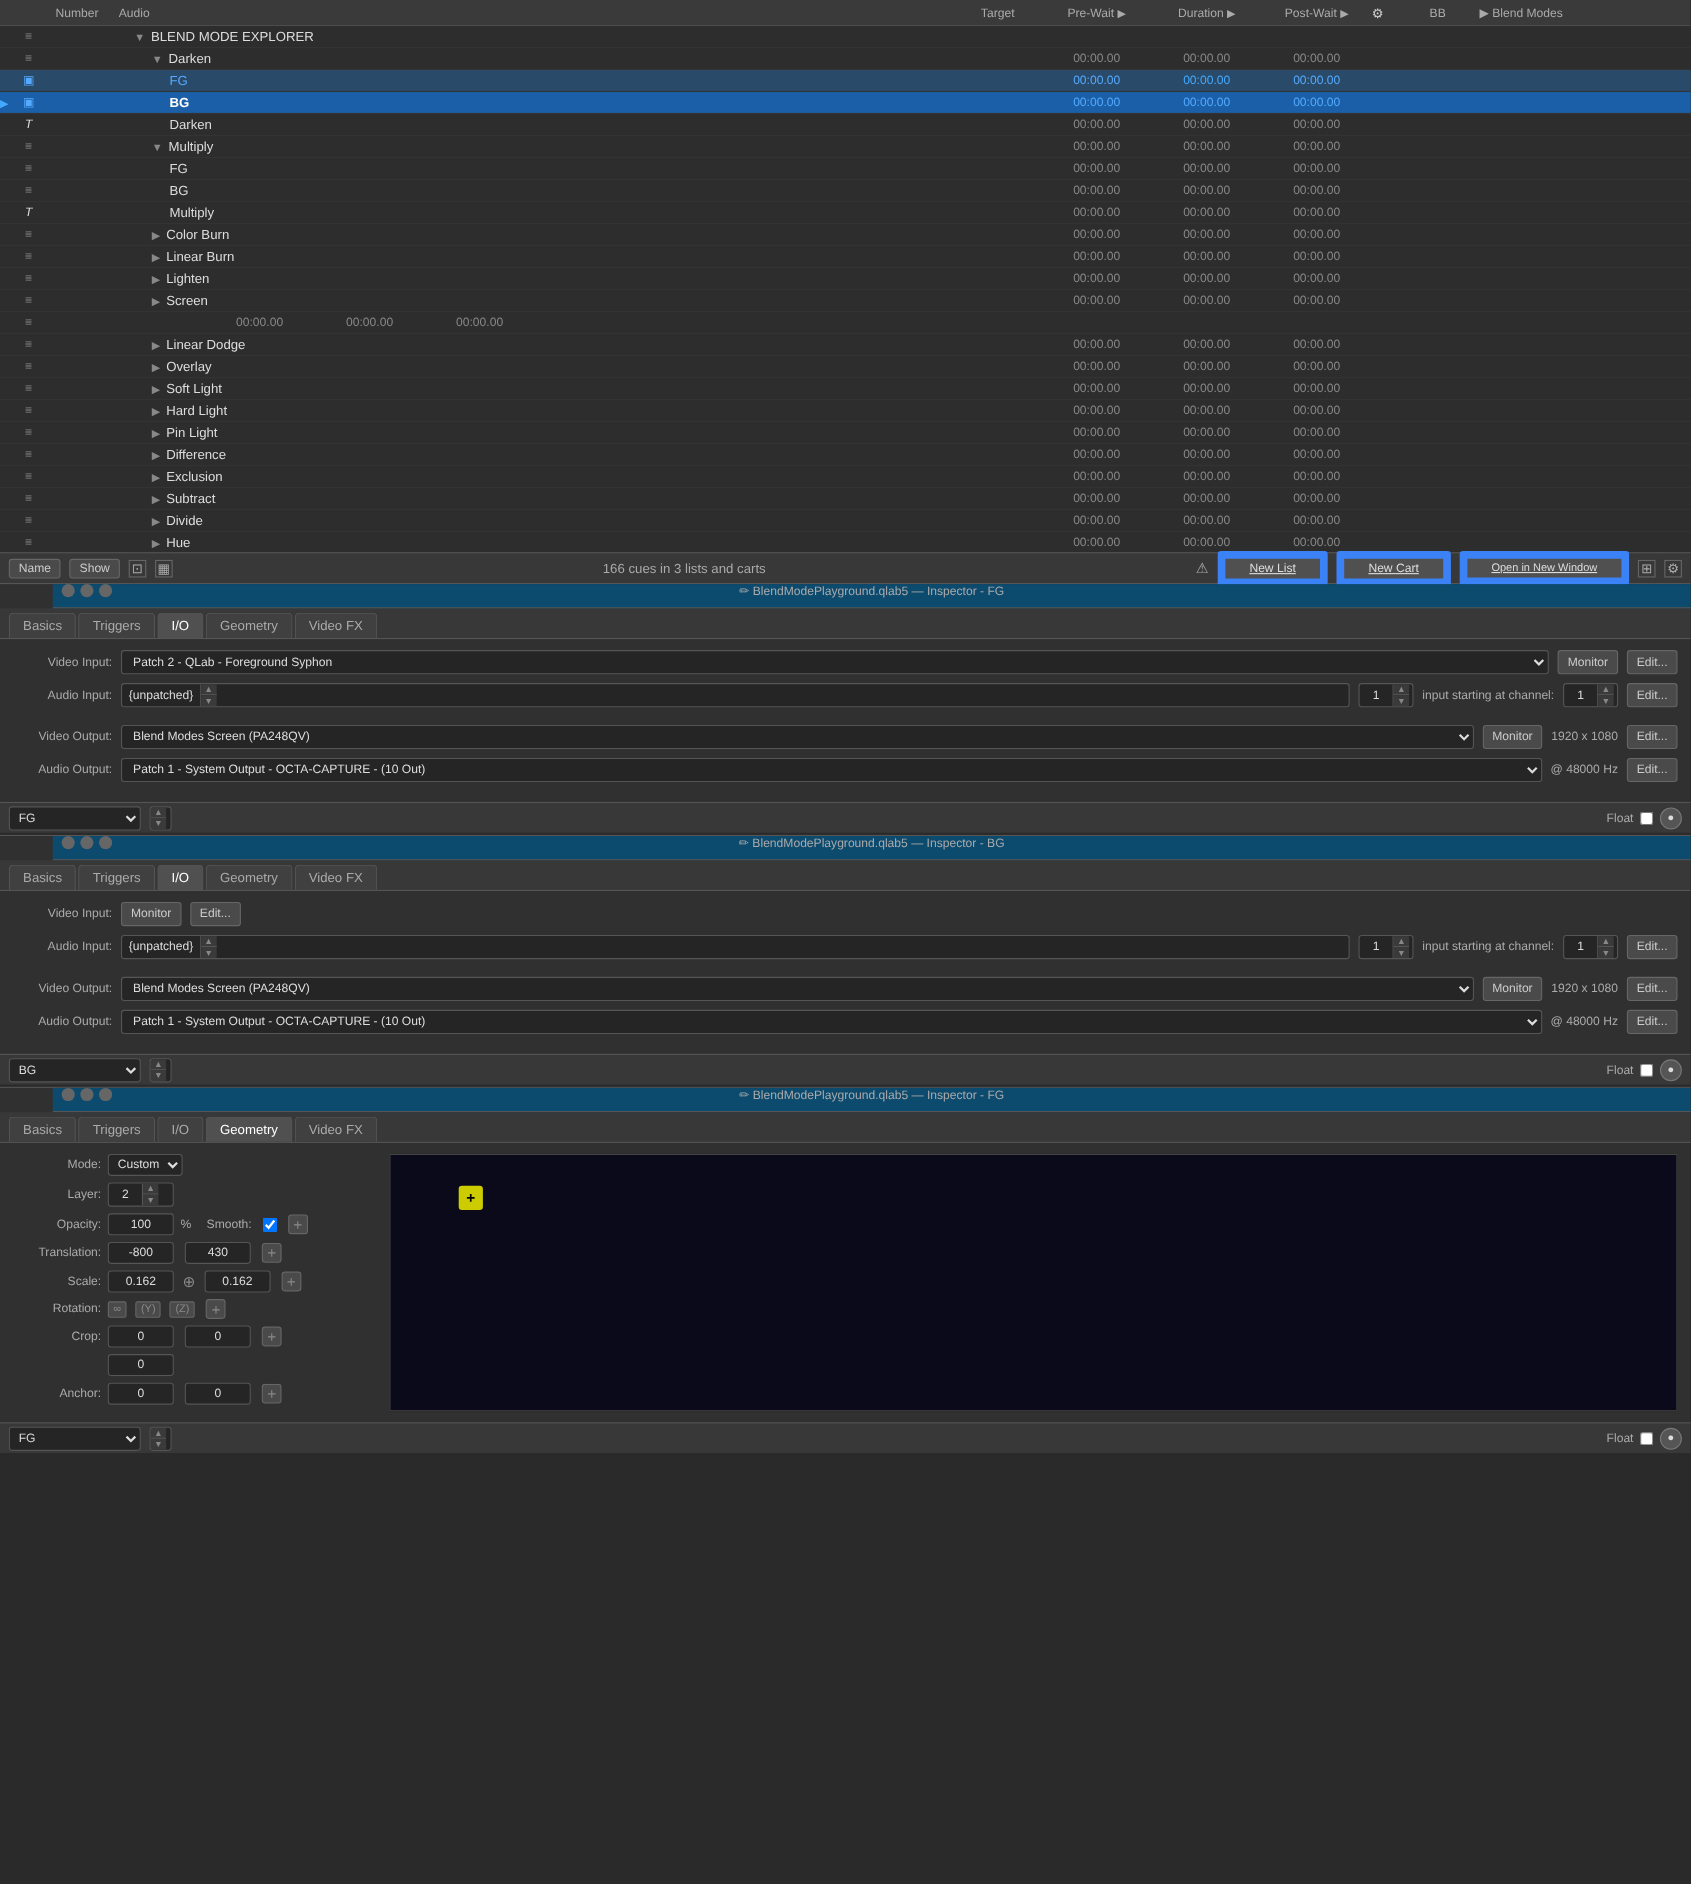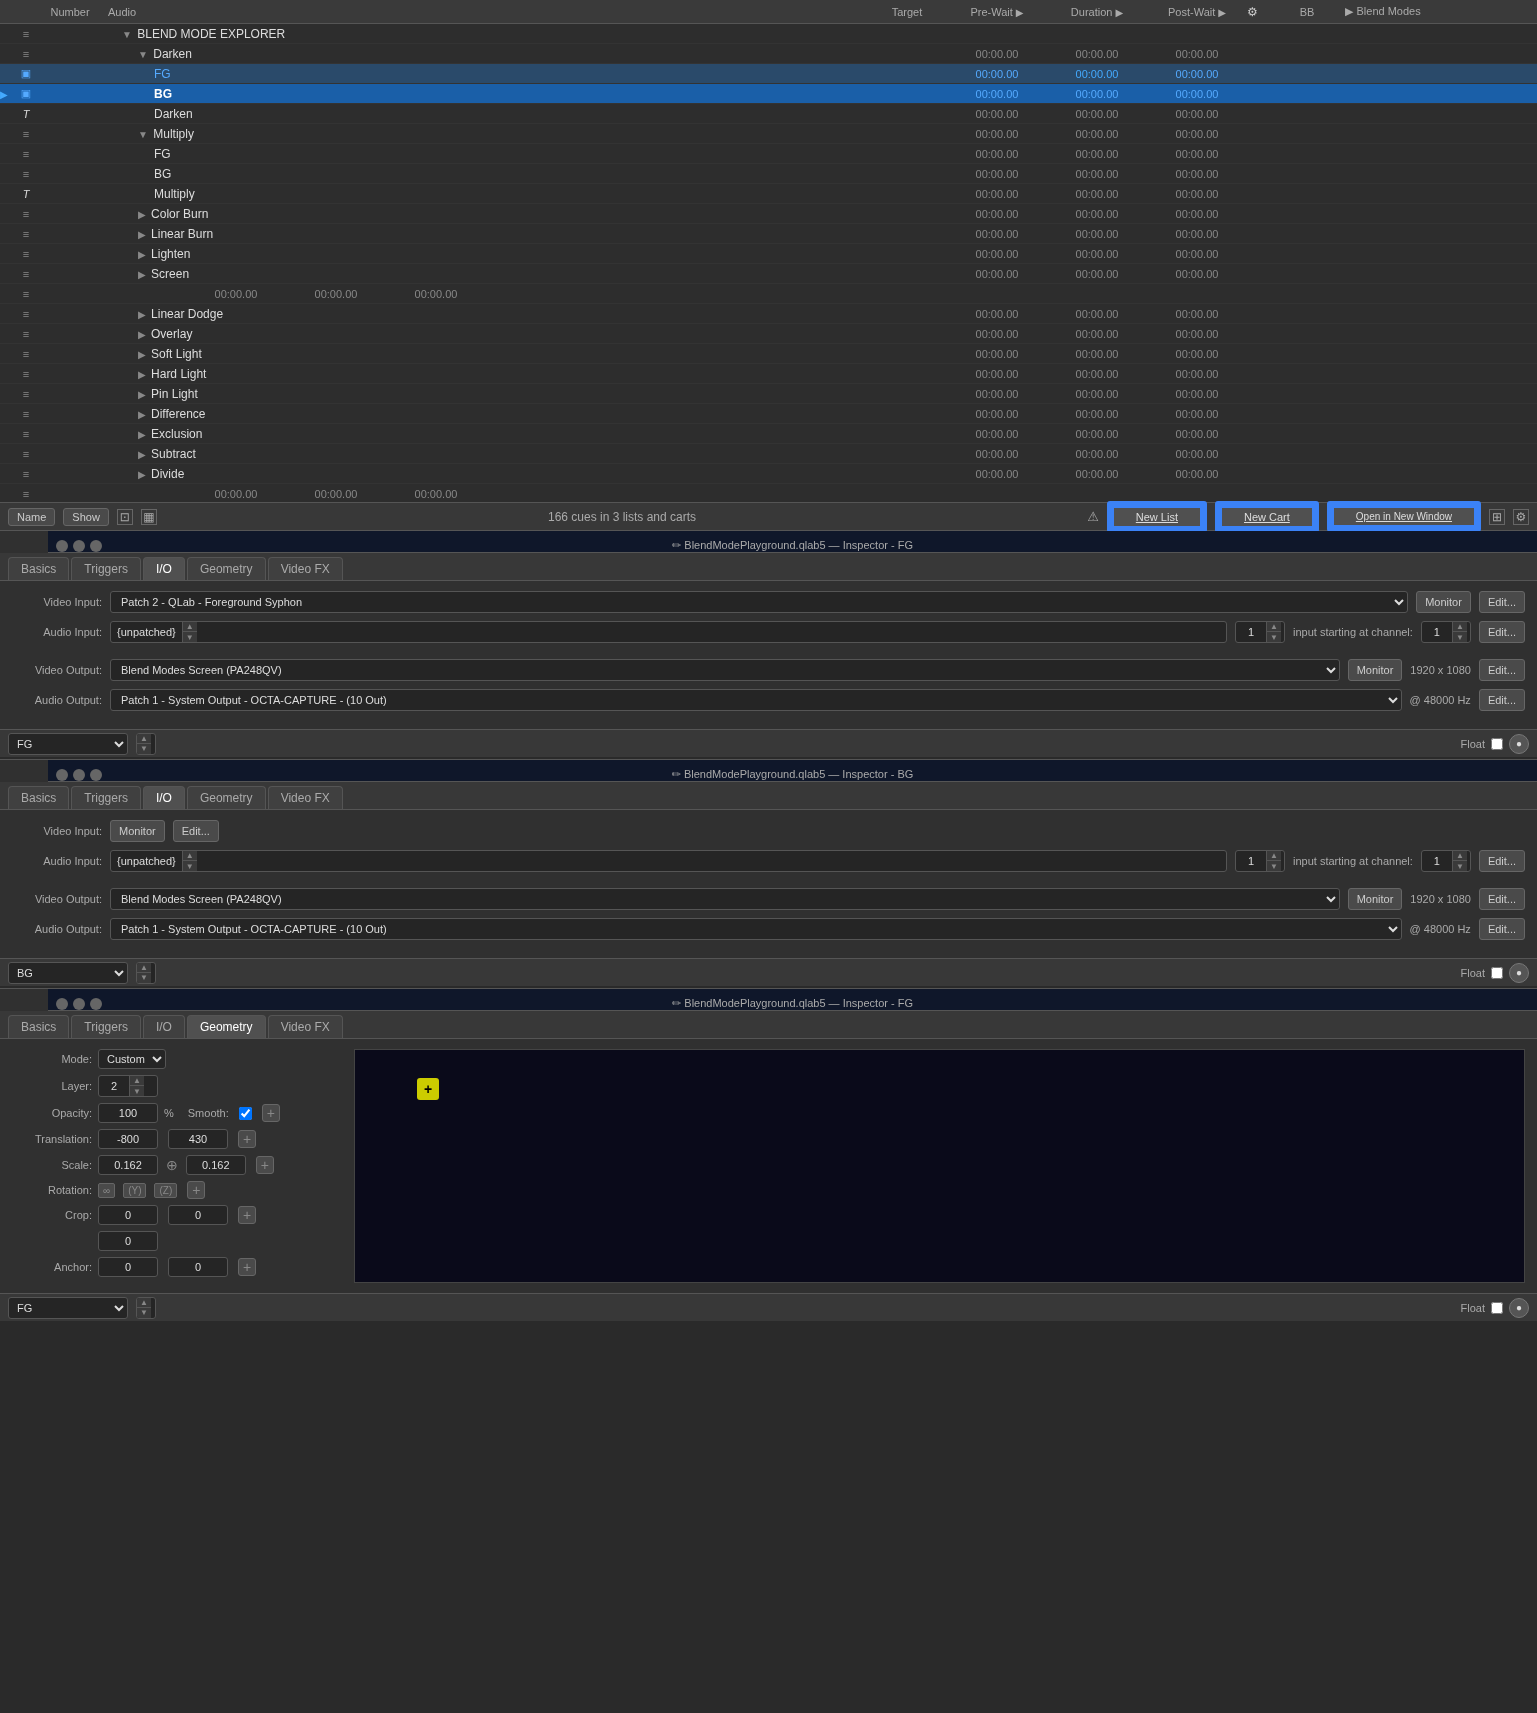--- a/index.html
+++ b/index.html
@@ -90,24 +90,24 @@
       border-top: 1px solid #555;
     }
     .tl { width: 12px; height: 12px; border-radius: 50%; }
     .tl-red { background: #666; }
     .tl-yellow { background: #666; }
     .tl-green { background: #666; }
 
     .title-row {
       position: relative;
       display: flex;
-      align-items: flex-end;
+      align-items: flex-start;
       justify-content: center;
       height: 22px;
-      background: #0f172a;
+      background: #0c4a6e;
       border-bottom: 1px solid #555;
       margin-left: 48px;
     }
 
     .tabs-row {
       display: flex;
       background: #383838;
       height: 28px;
       align-items: flex-end;
       padding: 0 8px;
@@ -706,20 +706,21 @@
       <div class="row-extra"></div>
       <div class="row-bb"></div>
       <div class="row-blend"></div>
     </div>
     <div class="tree-row">
       <div class="row-indicator"></div>
       <div class="row-icons">
           <span style="color:#888;font-size:11px;">≡</span>
         </div>
       <div class="row-number"></div>
+      <div class="row-name indent2"><span class="expand-arrow">▶</span> Hue</div>
       <div class="row-target"></div>
       <div class="row-prewait">00:00.00</div>
       <div class="row-duration duration-zero">00:00.00</div>
       <div class="row-postwait">00:00.00</div>
       <div class="row-extra"></div>
       <div class="row-bb"></div>
       <div class="row-blend"></div>
     </div>
 
   </div>

